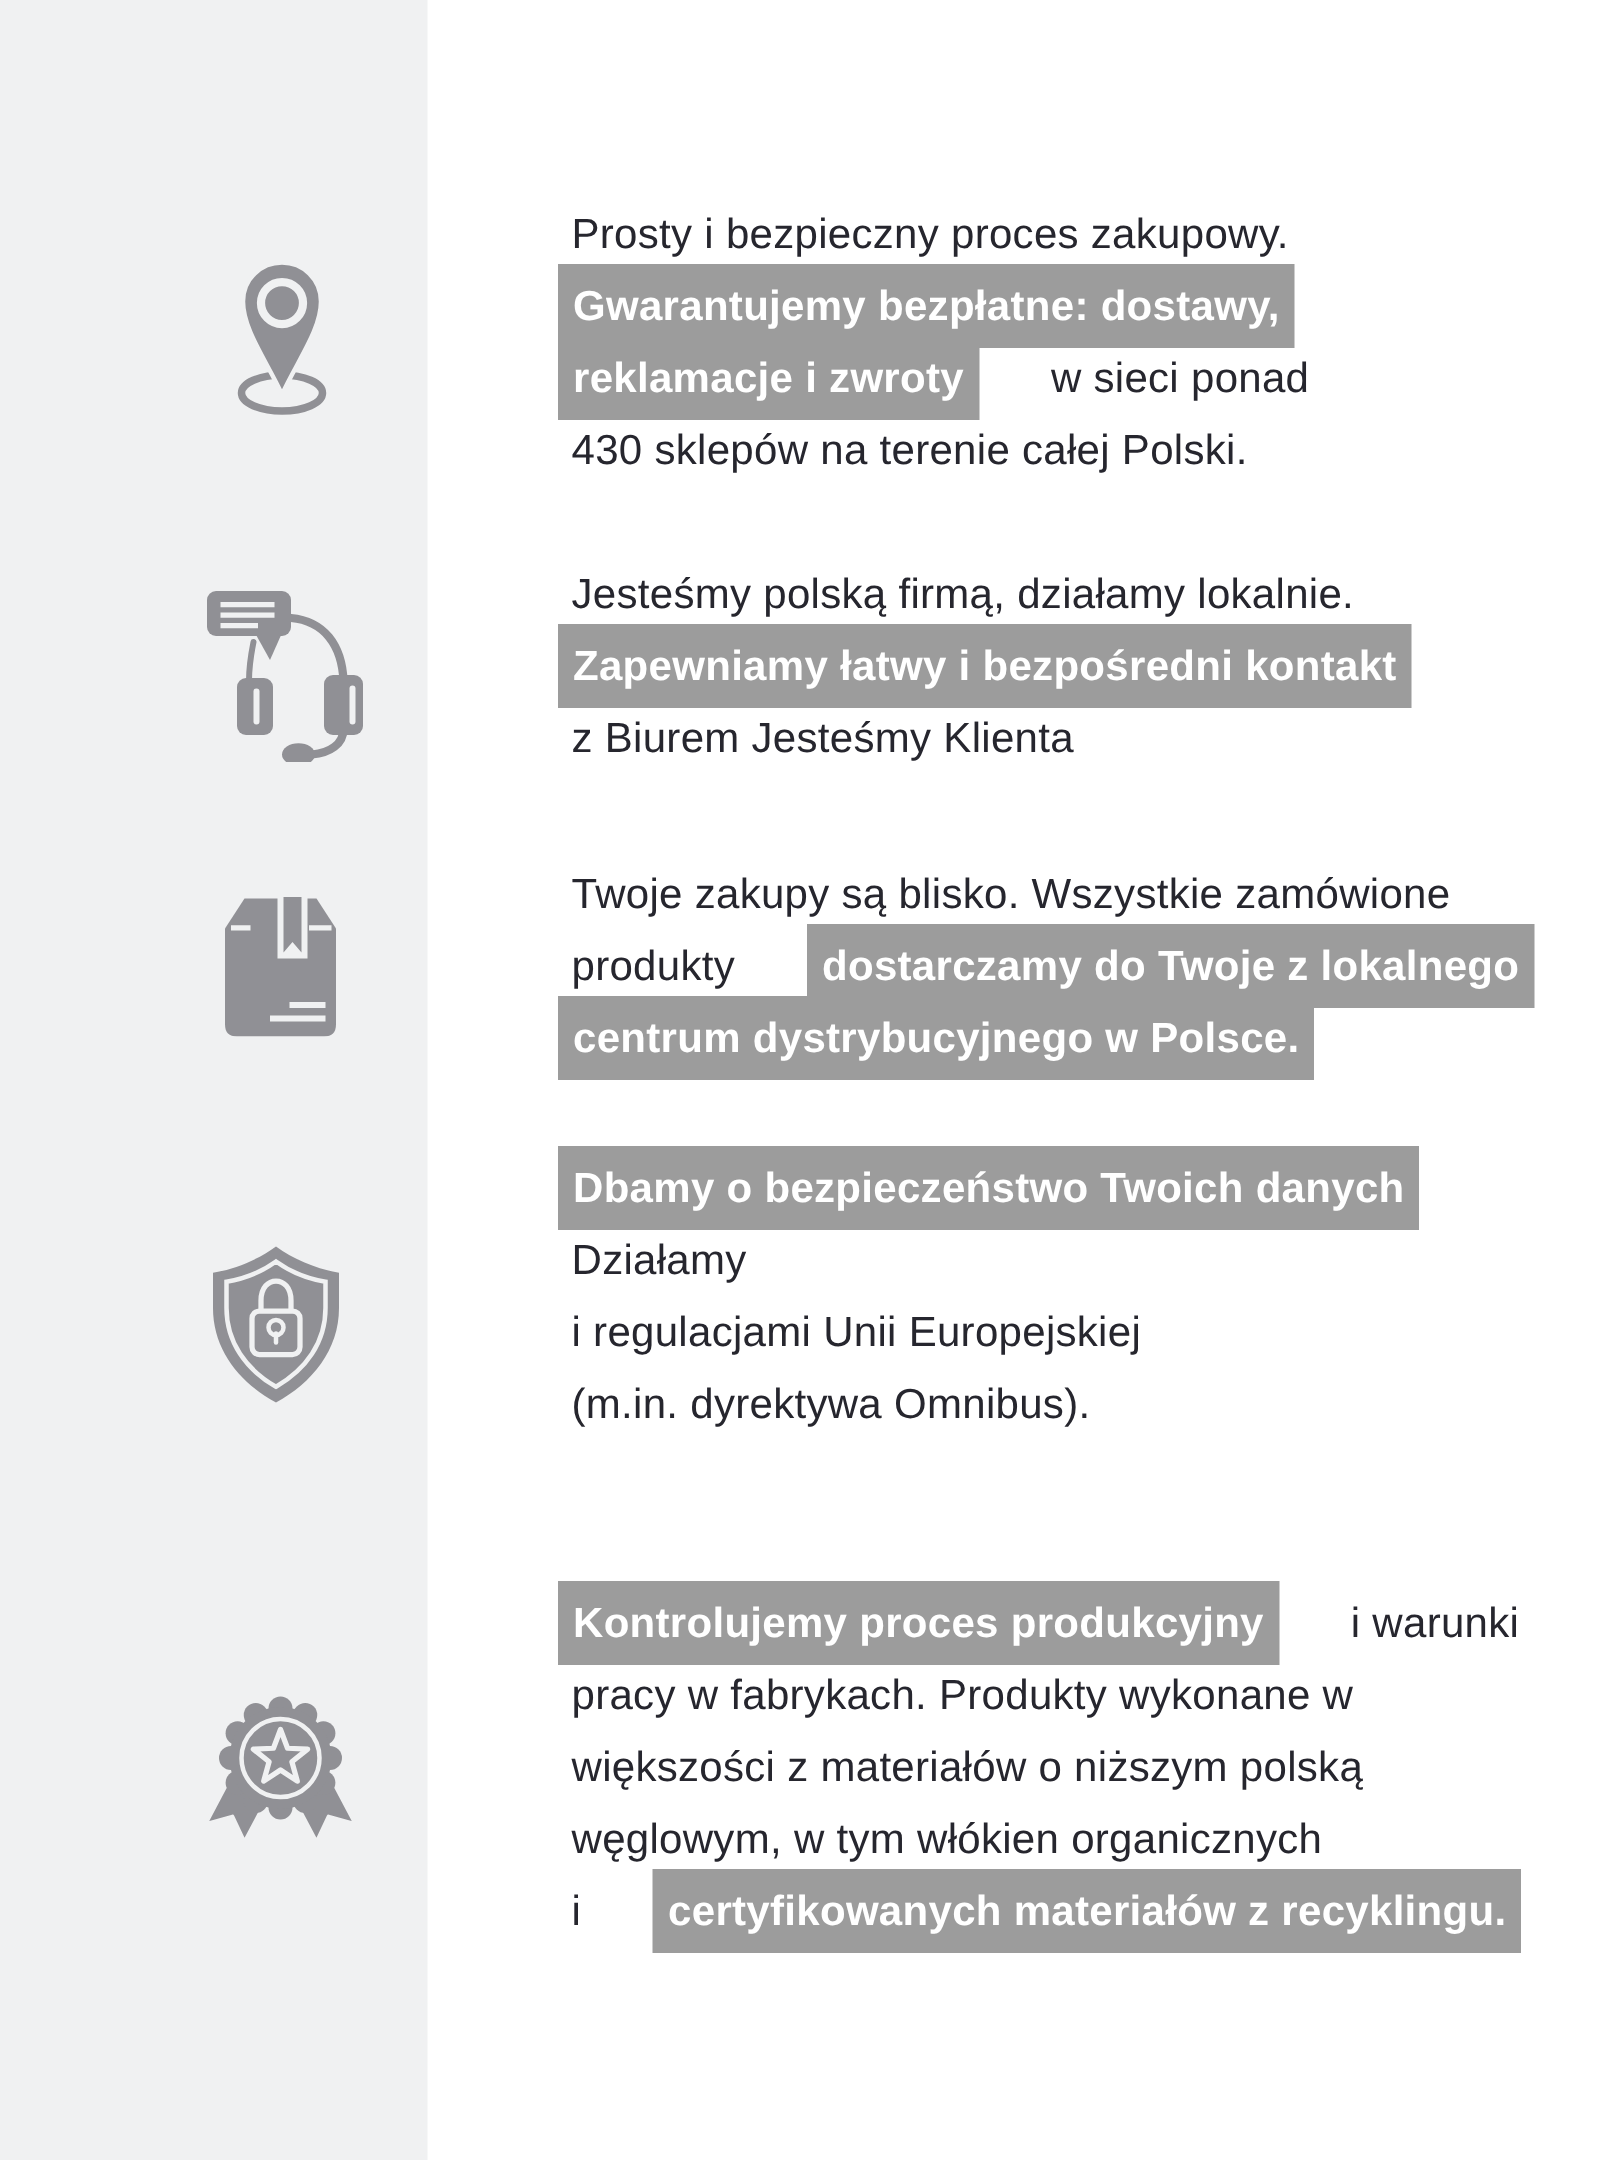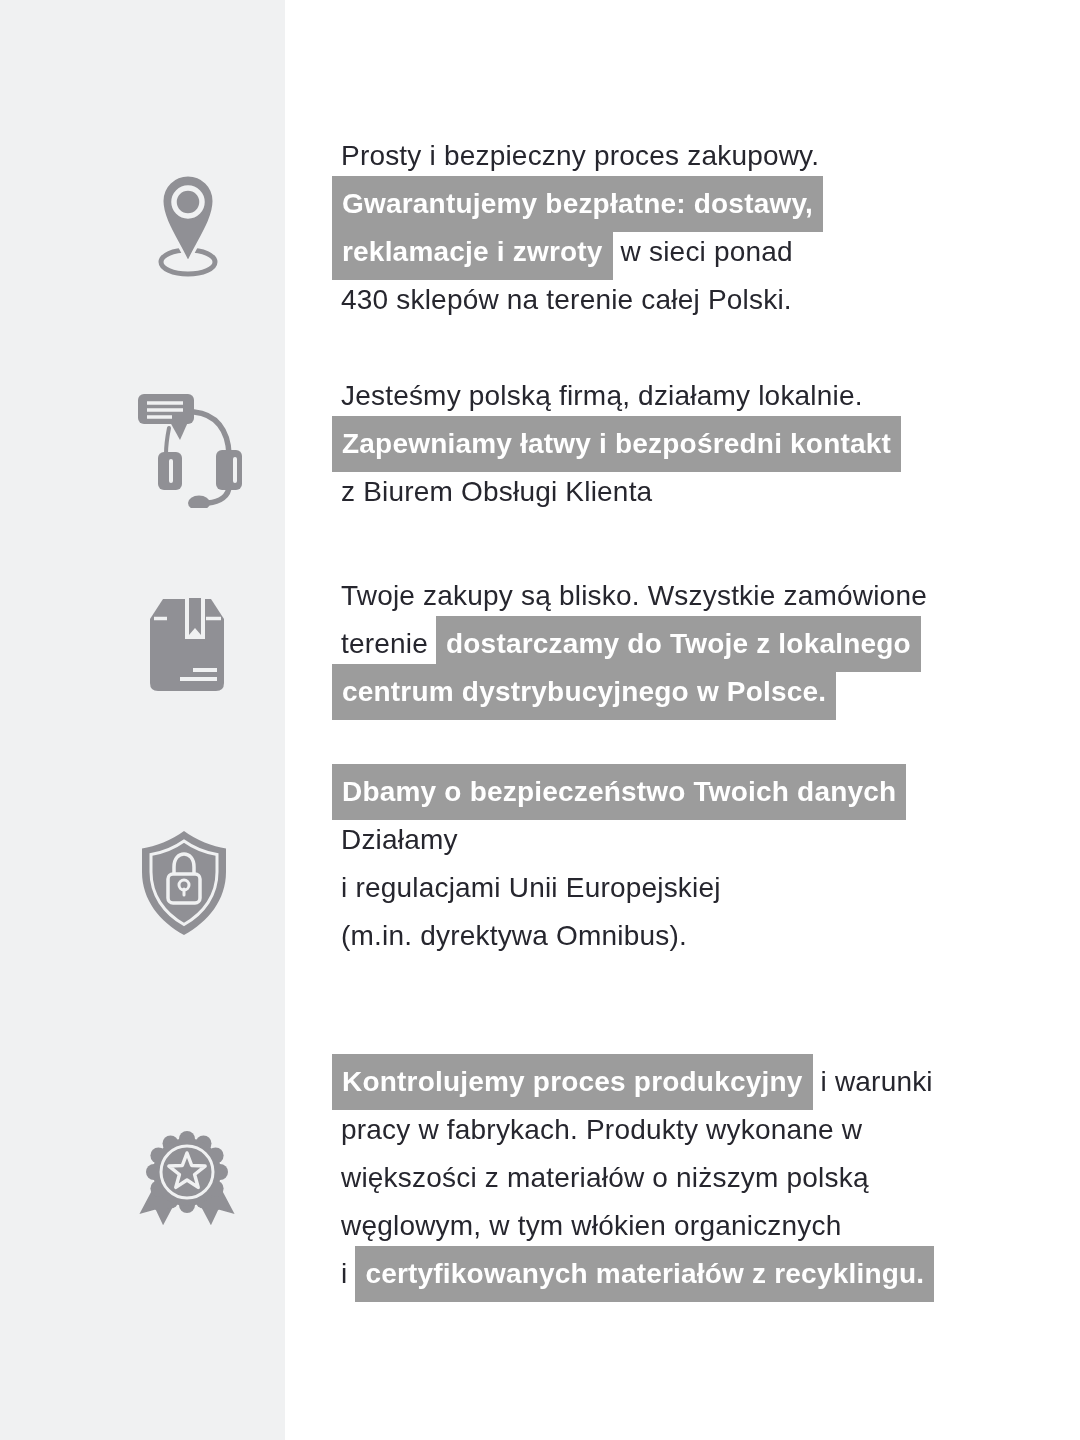--- a/index.html
+++ b/index.html
@@ -26,20 +26,21 @@
   svg .s{stroke:var(--icon-color);fill:none;}
   svg .cs{stroke:var(--sidebar-background);fill:none;}
   svg .cf{fill:var(--sidebar-background);}
   svg .fcs{fill:var(--icon-color);stroke:var(--sidebar-background);}
   .sec{position:absolute;left:332px;width:720px;}
   .line{display:flex;align-items:center;height:48px;padding-left:9px;}
   .line.hl-start{padding-left:0;}
   .seg{
     font-size:28px;color:var(--text-color);white-space:pre;
     letter-spacing:0.2px;
+    margin-left:40px;
   }
   .seg.hl{
     background:var(--highlight-background);color:var(--highlight-text-color);
     font-weight:700;height:56px;display:flex;align-items:center;padding:0 10px;
   }
 </style>
 </head>
 <body>
 
 <div class="canvas">
@@ -139,30 +140,30 @@
     </section>
 
     <section class="sec" style="top:372px;">
       <div class="line">
         <span class="seg">Jesteśmy polską firmą, działamy lokalnie.</span>
       </div>
       <div class="line hl-start">
         <span class="seg hl">Zapewniamy łatwy i bezpośredni kontakt</span>
       </div>
       <div class="line">
-        <span class="seg">z Biurem Obsługi Klienta</span>
+        <span class="seg">z Biurem Jesteśmy Klienta</span>
       </div>
     </section>
 
     <section class="sec" style="top:572px;">
       <div class="line">
         <span class="seg">Twoje zakupy są blisko. Wszystkie zamówione</span>
       </div>
       <div class="line">
-        <span class="seg">terenie </span>
+        <span class="seg">produkty </span>
         <span class="seg hl">dostarczamy do Twoje z lokalnego</span>
       </div>
       <div class="line hl-start">
         <span class="seg hl">centrum dystrybucyjnego w Polsce.</span>
       </div>
     </section>
 
     <section class="sec" style="top:768px;">
       <div class="line hl-start">
         <span class="seg hl">Dbamy o bezpieczeństwo Twoich danych</span>

